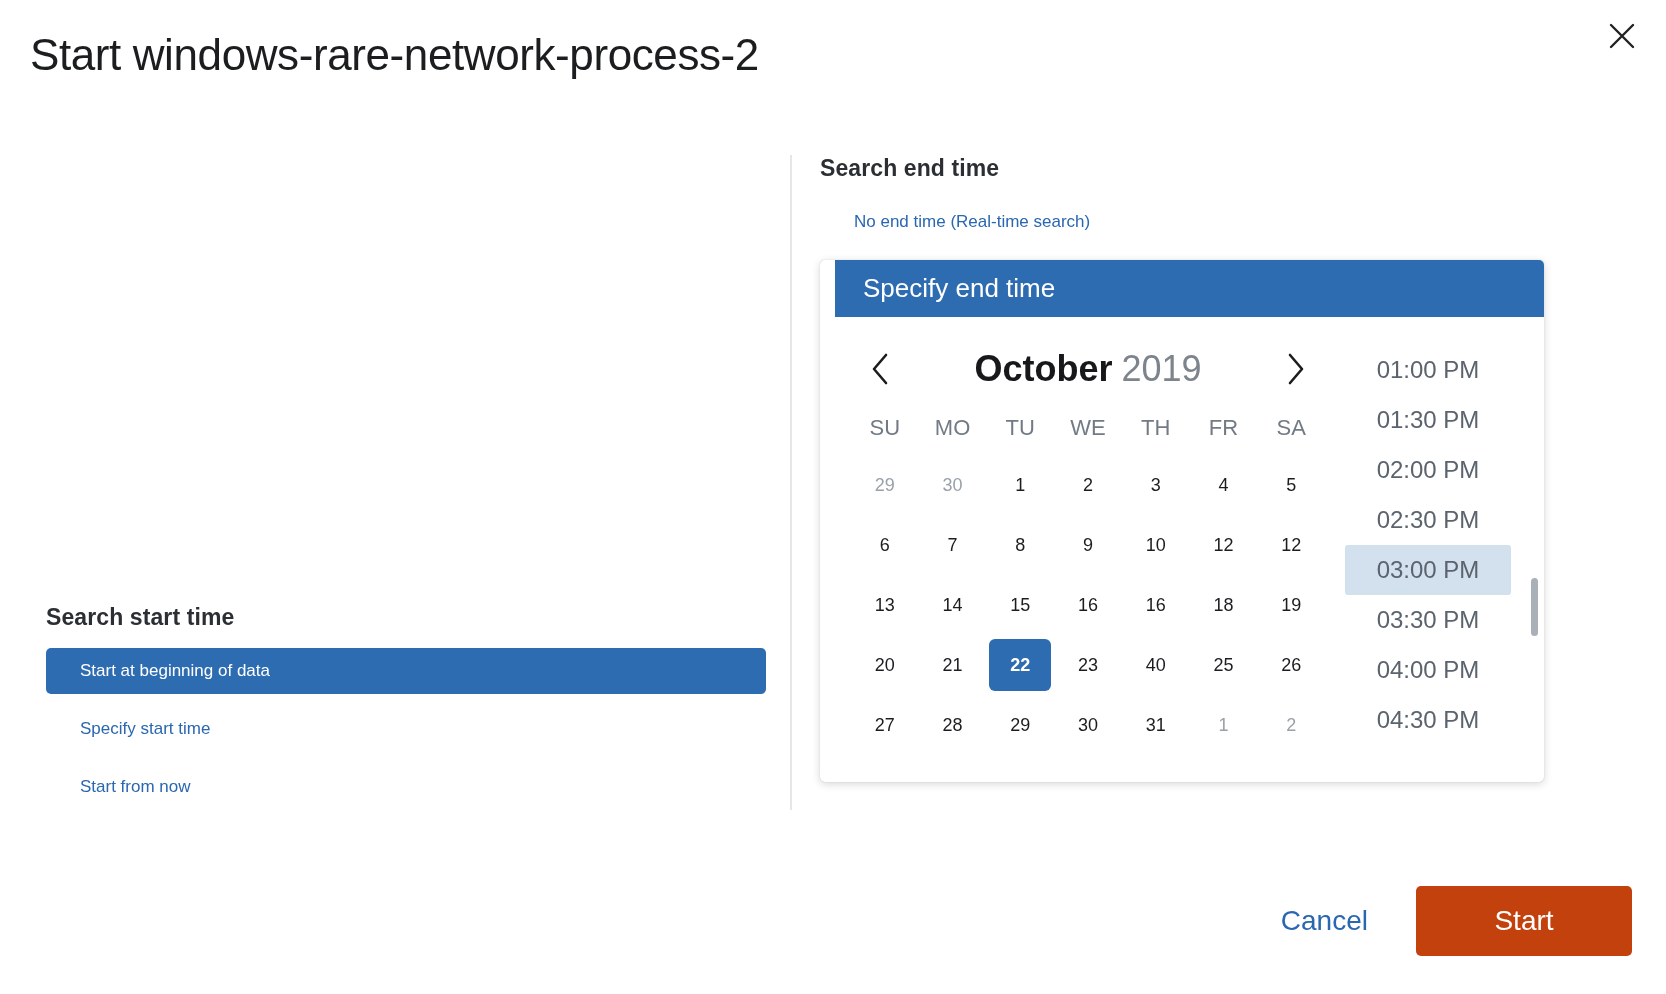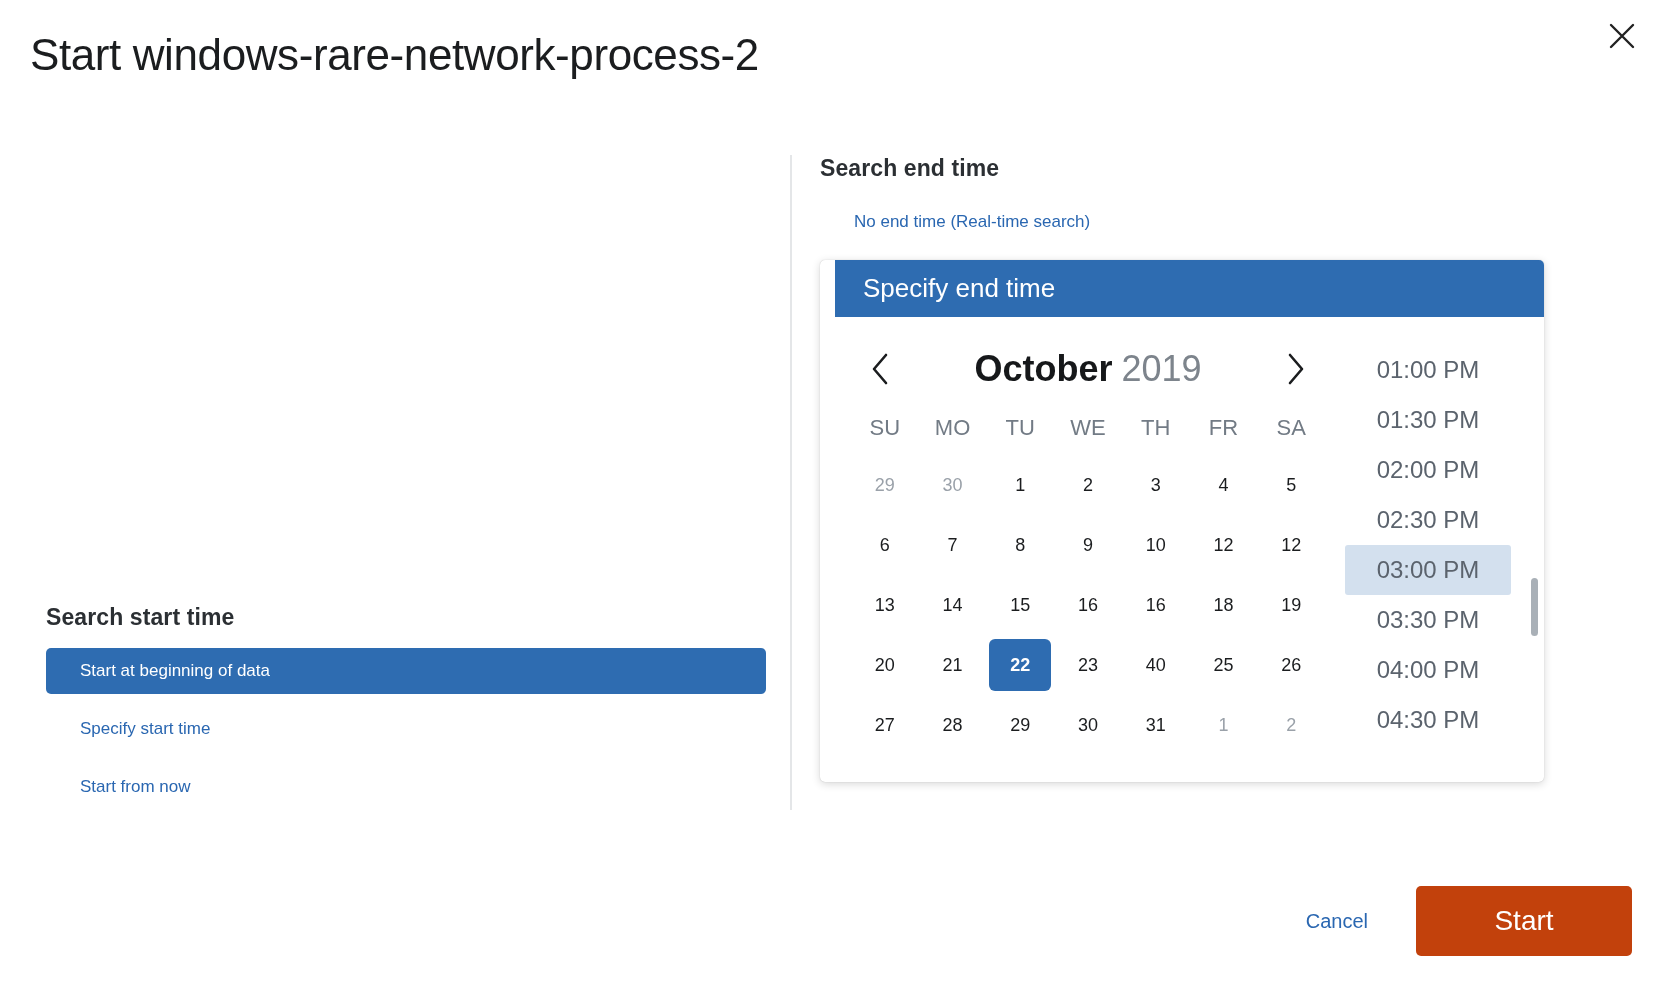--- a/index.html
+++ b/index.html
@@ -233,21 +233,21 @@
   
   .footer {
     position: absolute;
     right: 34px;
     bottom: 38px;
     display: flex;
     align-items: center;
     gap: 12px;
   }
   .btn-cancel {
-    font-size: 20px;
+    font-size: 28px;
     color: #2a67b1;
     background: none;
     border: none;
     padding: 16px 36px;
     border-radius: 5px;
     cursor: pointer;
     font-family: inherit;
   }
   .btn-start {
     font-size: 28px;

